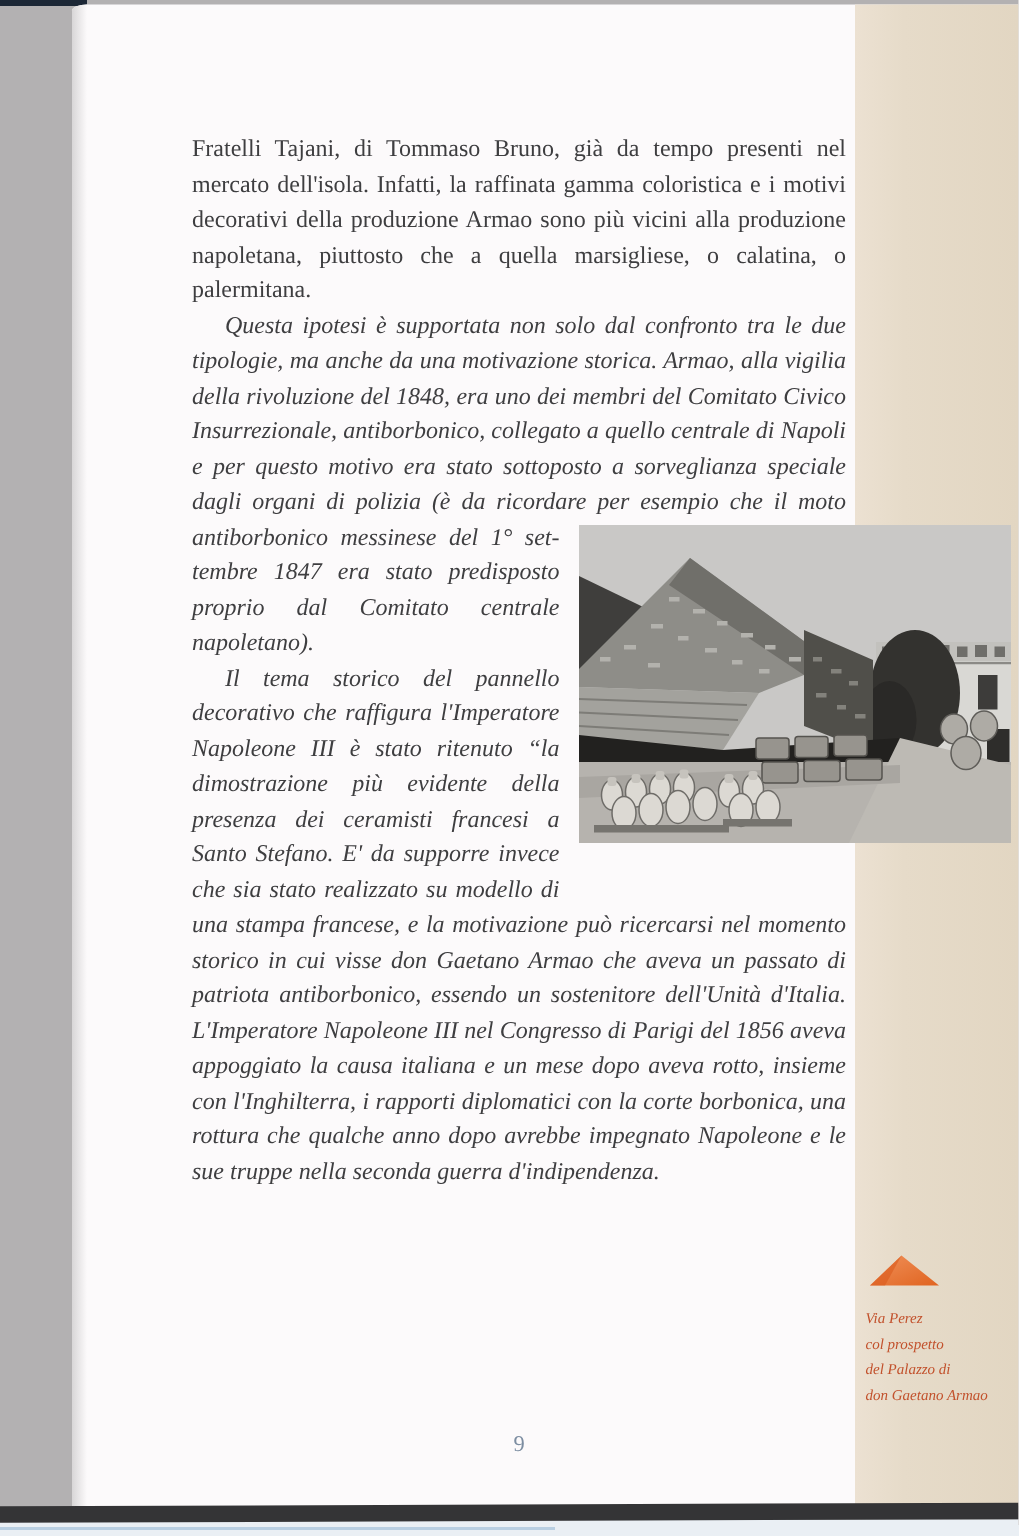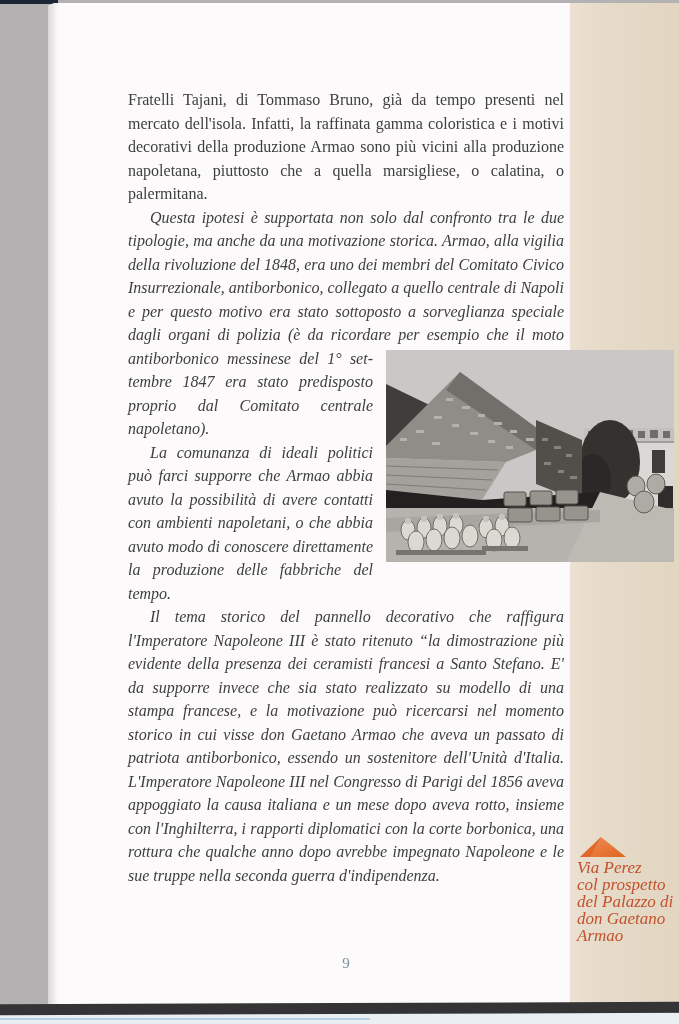--- a/index.html
+++ b/index.html
@@ -41,22 +41,22 @@
   .photo svg{display:block;width:288px;height:212px;}
   
   .page-num{
     position:absolute;left:80px;top:952px;width:436px;text-align:center;
     font-size:15px;color:#7c8da1;z-index:2;
   }
   
   .side-caption{position:absolute;left:529px;top:832px;width:100px;z-index:2;}
   .tri{display:block;margin-left:3px;}
   .caption-text{
-    display:block;margin-top:0;
-    font-style:italic;font-size:17px;line-height:17px;color:#c2512c;
+    display:block;margin-top:12px;
+    font-style:italic;font-size:10px;line-height:17px;color:#c2512c;
     white-space:pre-line;
   }
 </style>
 </head>
 <body>
 
 <div class="scan-topline"></div>
 <div class="scanner-bottom"></div>
 <div class="scanner-bottom-line"></div>
 
@@ -178,21 +178,20 @@
                 <rect x="113" y="164" width="6" height="6" rx="2"></rect>
             </g>
 
             <rect x="10" y="200" width="90" height="5" fill="#76746f"></rect>
             <rect x="96" y="196" width="46" height="5" fill="#76746f"></rect>
           </g>
         </svg>
       </span>
       <span>tembre 1847 era stato predisposto proprio dal Comitato centrale napoletano).</span>
     </div>
-    <div class="para indent">La comunanza di ideali politici può farci supporre che Armao abbia avuto la possibilità di avere contatti con ambienti napoletani, o che abbia avuto modo di conoscere direttamente la produzione delle fabbriche del tempo.</div>
     <div class="para indent">Il tema storico del pannello decorativo che raffigura l'Imperatore Napoleone III è stato ritenuto “la dimostrazione più evidente della presenza dei ceramisti francesi a Santo Stefano. E' da supporre invece che sia stato realizzato su modello di una stampa francese, e la motivazione può ricercarsi nel momento storico in cui visse don Gaetano Armao che aveva un passato di patriota antiborbonico, essendo un sostenitore dell'Unità d'Italia. L'Imperatore Napoleone III nel Congresso di Parigi del 1856 aveva appoggiato la causa italiana e un mese dopo aveva rotto, insieme con l'Inghilterra, i rapporti diplomatici con la corte borbonica, una rottura che qualche anno dopo avrebbe impegnato Napoleone e le sue truppe nella seconda guerra d'indipendenza.</div>
   </div>
 
   <div class="page-num">9</div>
 
   <div class="side-caption">
     <svg class="tri" width="50" height="24" viewBox="0 0 50 24">
       <defs>
         <linearGradient id="trig" x1="0" y1="0" x2="1" y2="1">
           <stop offset="0" stop-color="#f0915a"></stop>

